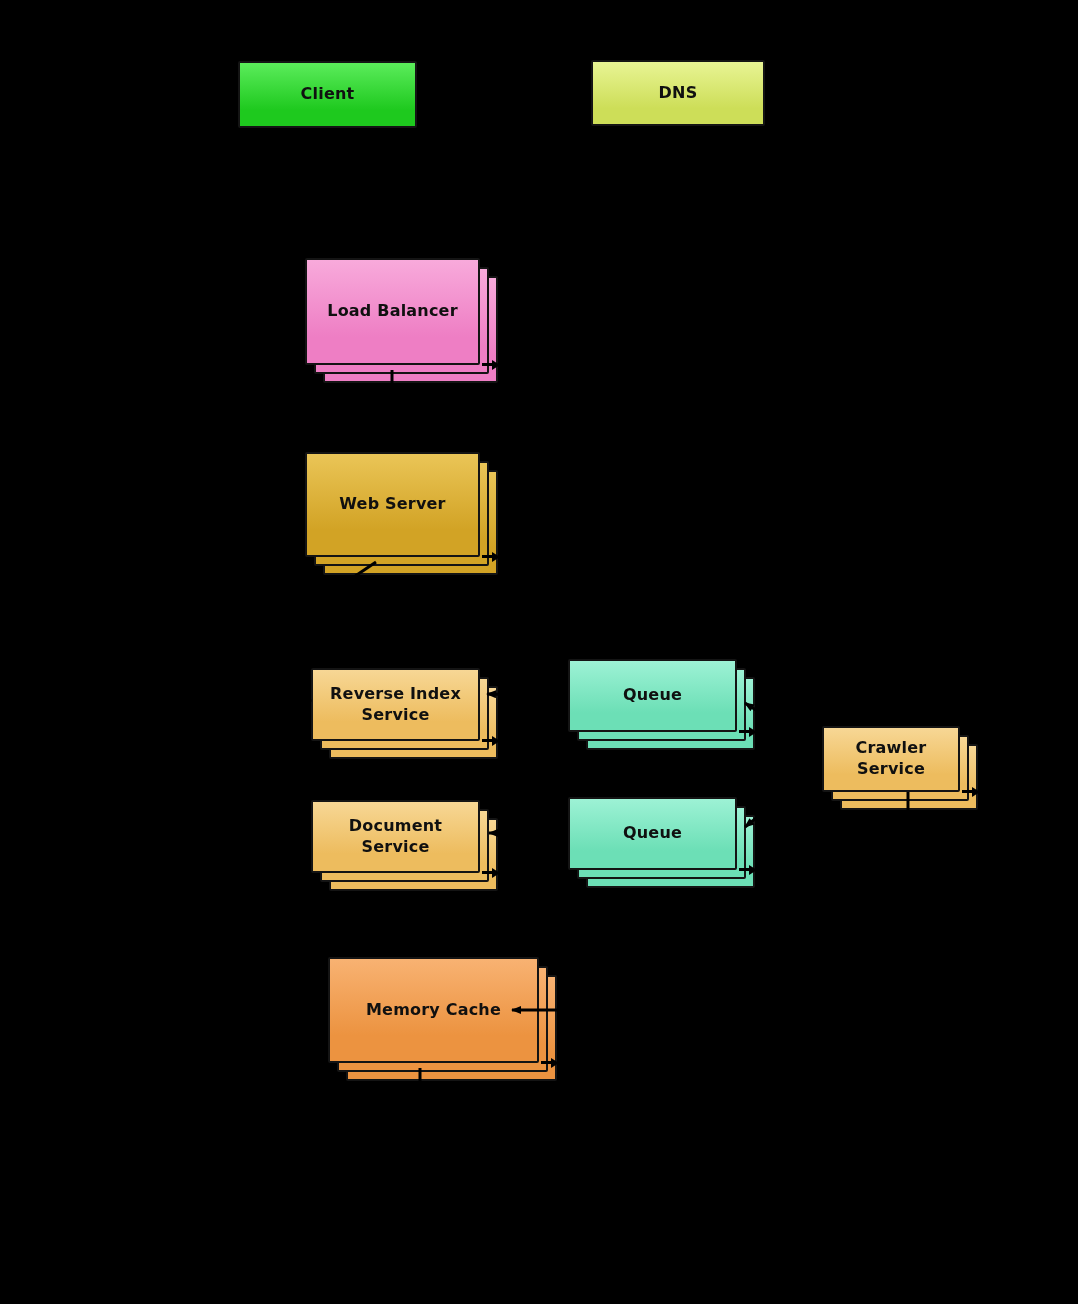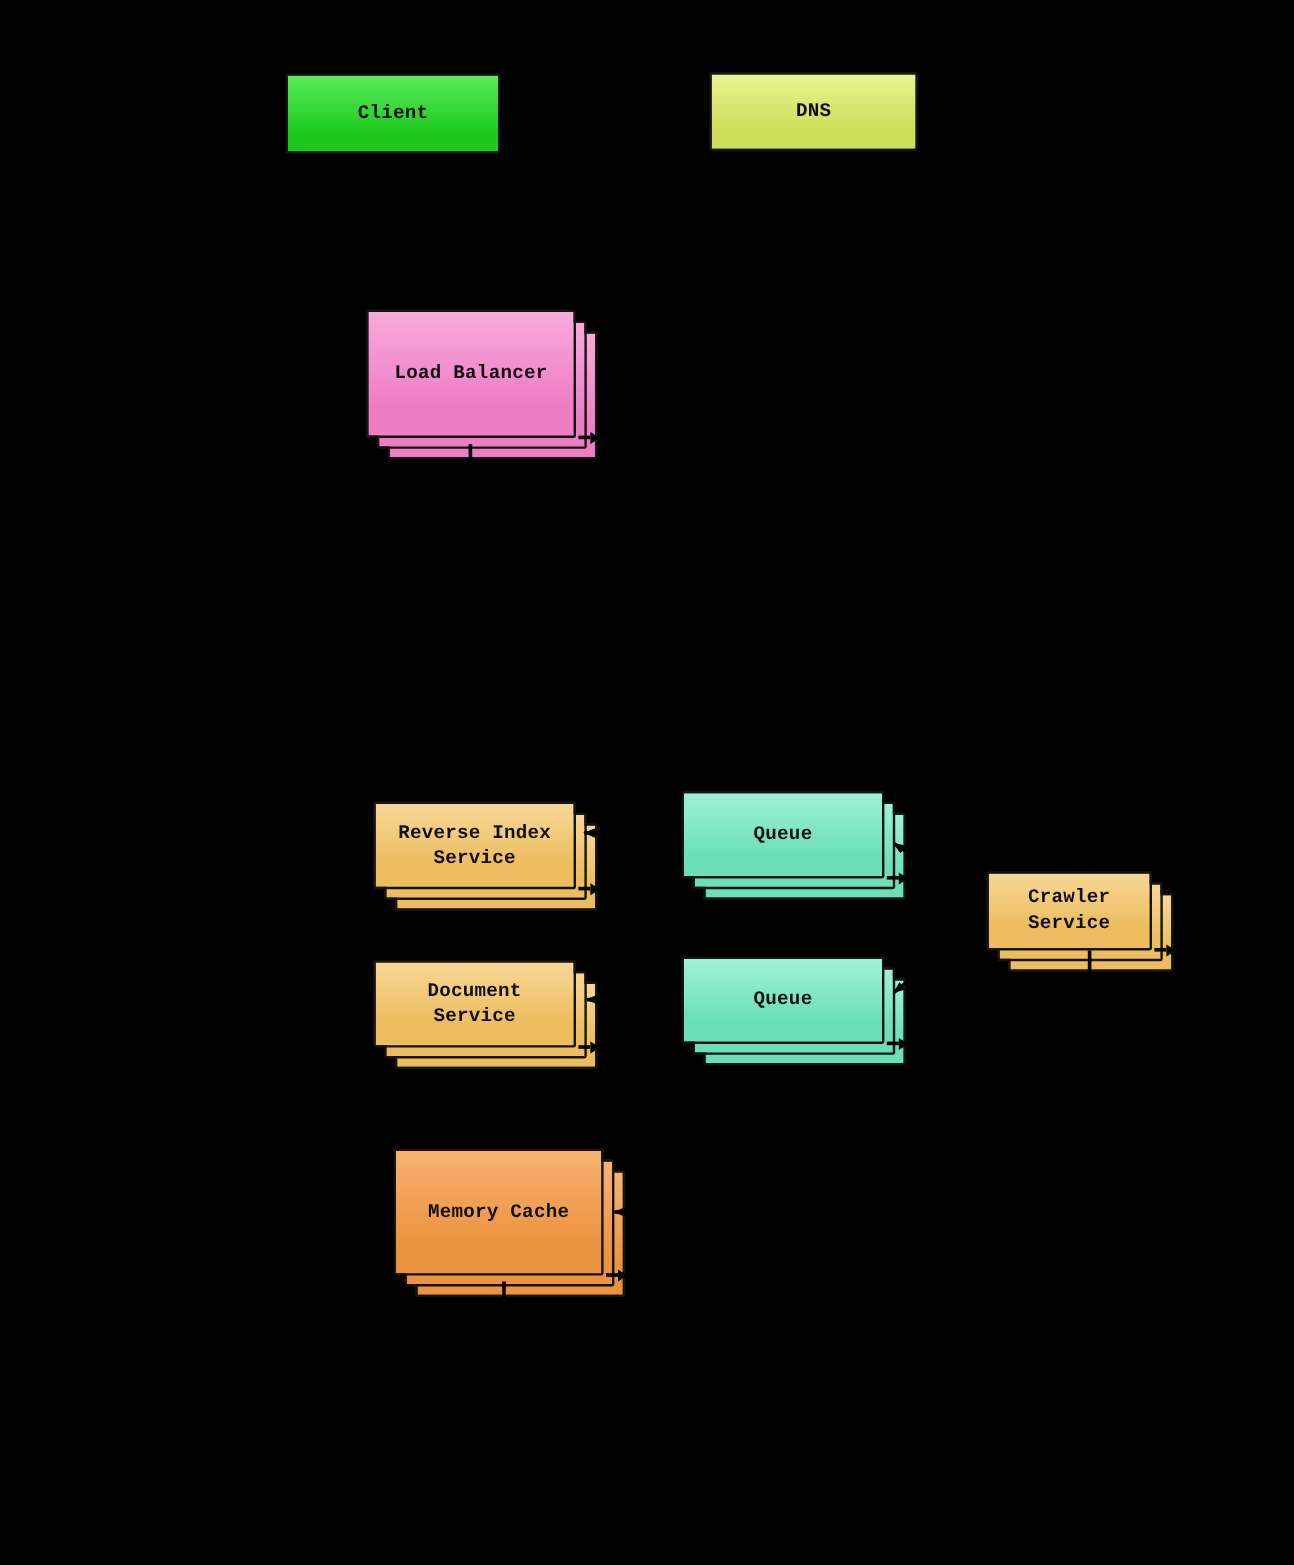--- a/index.html
+++ b/index.html
@@ -11,21 +11,21 @@
   .face,.layer{
     position:absolute;inset:0;box-sizing:border-box;
     border:2px solid #141414;border-radius:2px;
     background:linear-gradient(180deg,var(--c-light) 0%,var(--c-base) 75%);
   }
   .layer.l1{transform:translate(9px,9px);z-index:2;}
   .layer.l2{transform:translate(18px,18px);z-index:1;}
   .face{z-index:3;display:flex;align-items:center;justify-content:center;}
   .label{
     font-weight:bold;font-size:16px;color:#101010;text-align:center;
-    white-space:pre-line;line-height:1.3;letter-spacing:.2px;font-family:Liberation Mono, monospace;
+    white-space:pre-line;line-height:1.3;letter-spacing:.2px;
   }
   .stack-arrow{
     position:absolute;z-index:4;left:calc(100% + 2px);top:calc(100% - 2px);
     width:10px;height:3px;background:#000;
   }
   .stack-arrow::after{
     content:"";position:absolute;left:10px;top:-3.5px;width:0;height:0;
     border-left:8px solid #000;border-top:5px solid transparent;border-bottom:5px solid transparent;
   }
   .cyl-label{
@@ -54,20 +54,28 @@
     </div>
     <div class="stack-arrow"></div>
   </div>
 
   <div class="node" style="left: 591px; top: 60px; width: 174px; height: 66px; --c-light: #e8f494; --c-base: #cdde58;">
     <div class="face">
       <span class="label">DNS</span>
     </div>
   </div>
 
+  <div class="node" style="left: 305px; top: 452px; width: 175px; height: 105px; --c-light: #eac557; --c-base: #d2a325;">
+    <div class="layer l2"></div>
+    <div class="layer l1"></div>
+    <div class="face">
+      <span class="label">Web Server</span>
+    </div>
+    <div class="stack-arrow"></div>
+  </div>
 
   <div class="node" style="left: 311px; top: 668px; width: 169px; height: 73px; --c-light: #f7d795; --c-base: #edbc5e;">
     <div class="layer l2"></div>
     <div class="layer l1"></div>
     <div class="face">
       <span class="label">Reverse Index
 Service</span>
     </div>
     <div class="stack-arrow"></div>
   </div>
@@ -104,21 +112,21 @@
   <div class="node" style="left: 822px; top: 726px; width: 138px; height: 66px; --c-light: #f7d795; --c-base: #edbc5e;">
     <div class="layer l2"></div>
     <div class="layer l1"></div>
     <div class="face">
       <span class="label">Crawler
 Service</span>
     </div>
     <div class="stack-arrow"></div>
   </div>
 
-  <div class="node" style="left: 328px; top: 957px; width: 175px; height: 106px; --c-light: #f8b272; --c-base: #ec9340;">
+  <div class="node" style="left: 328px; top: 957px; width: 175px; height: 106px; padding-left: 36px; --c-light: #f8b272; --c-base: #ec9340;">
     <div class="layer l2"></div>
     <div class="layer l1"></div>
     <div class="face">
       <span class="label">Memory Cache</span>
     </div>
     <div class="stack-arrow"></div>
   </div>
 
 
   <svg class="edges" width="1078" height="1304" viewBox="0 0 1078 1304">

